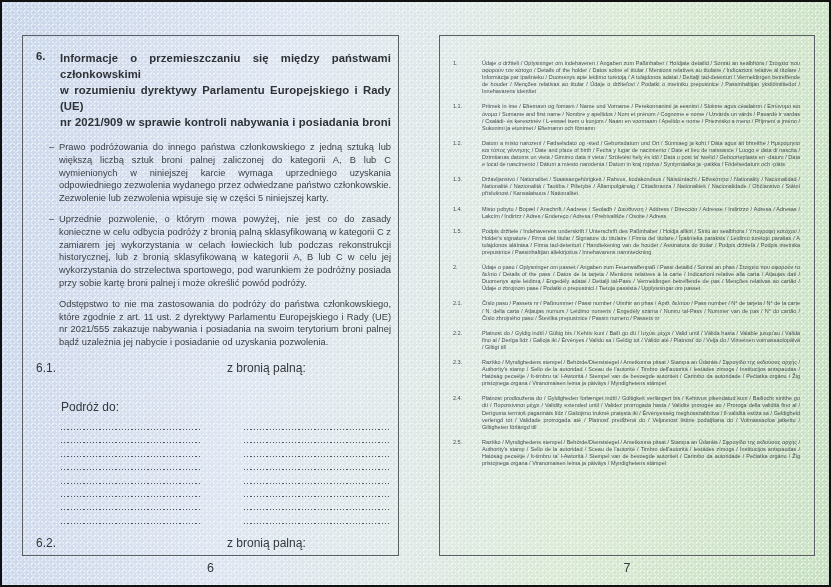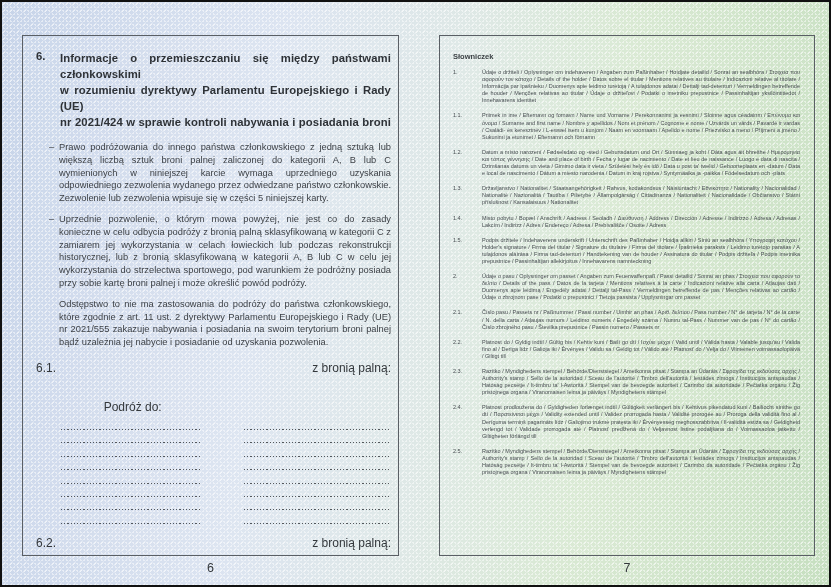--- a/index.html
+++ b/index.html
@@ -26,21 +26,21 @@
   .hdr-row { display:flex; padding:14px 7px 0 13px; }
   .hdr-num { width:24px; font-size:11.3px; font-weight:700; color:#2e3237; }
   .hdr-text {
     flex:1; font-size:11.3px; font-weight:700; line-height:16px; color:#2e3237;
     white-space:pre-line; text-align:justify; text-align-last:justify; letter-spacing:.1px;
   }
   .paras { padding:8px 7px 0 36px; }
   .para { position:relative; font-size:9.3px; line-height:12.8px; text-align:justify; color:#3b3f44; margin-top:8px; }
   .para:first-child { margin-top:3px; }
   .para .dash { position:absolute; left:-10px; top:0; }
-  .sub-hdr { display:flex; padding:0 7px 0 13px; margin-top:12px; font-size:12px; color:#34383c;justify-content:space-between; }
+  .sub-hdr { display:flex; padding:0 7px 0 13px; margin-top:12px; font-size:12px; color:#34383c; }
   .sub-num { width:25px; }
   .sub-label-left { width:166px;margin-top:39px; }
   .cols { display:flex; padding:0 7px 0 38px; margin-top:3px; }
   .dotcol.c1 { width:142px; }
   .colgap { width:42px; }
   .dotcol.c2 { width:148px; }
   .dotline {
     height:13.4px;
     background:repeating-linear-gradient(90deg, rgba(58,62,66,.85) 0 1.2px, rgba(58,62,66,0) 1.2px 3.2px) bottom left / 100% 1.3px no-repeat;
   }
@@ -59,21 +59,21 @@
 
 <div class="spread">
 
   <div class="page page-left">
     <div class="frame">
 
       <div class="hdr-row">
         <span class="hdr-num">6.</span>
         <div class="hdr-text">Informacje o przemieszczaniu się między państwami członkowskimi
 w rozumieniu dyrektywy Parlamentu Europejskiego i Rady (UE)
-nr 2021/424 w sprawie kontroli nabywania i posiadania broni</div>
+nr 2021/909 w sprawie kontroli nabywania i posiadania broni</div>
       </div>
 
       <div class="paras">
   <div class="para">
     <span class="dash">–</span>
     <span class="para-text">Prawo podróżowania do innego państwa członkowskiego z jedną sztuką lub większą liczbą sztuk broni palnej zaliczonej do kategorii A, B lub C wymienionych w niniejszej karcie wymaga uprzedniego uzyskania odpowiedniego zezwolenia wydanego przez odwiedzane państwo członkowskie. Zezwolenie lub zezwolenia wpisuje się w części 5 niniejszej karty.</span>
   </div>
 
   <div class="para">
     <span class="dash">–</span>
@@ -137,21 +137,20 @@
 
       </div>
 
     </div>
     <div class="pagenum">6</div>
   </div>
 
   <div class="page page-right">
     <div class="frame">
       <div class="gloss-pad">
-        <div class="gloss-title">Słowniczek</div>
         <div id="gloss-list">
   <div class="entry">
     <span class="entry-num">1.</span>
     <span class="entry-text">Údaje o držiteli / Oplysninger om indehaveren / Angaben zum Paßinhaber / Hoidjate detailid / Sonraí an sealbhóra / Στοιχεία που αφορούν τον κάτοχο / Details of the holder / Datos sobre el titular / Mentions relatives au titulaire / Indicazioni relative al titolare / Informācija par īpašnieku / Duomenys apie leidimo turėtoją / A tulajdonos adatai / Dettalji tad-detenturi / Vermeldingen betreffende de houder / Menções relativas ao titular / Údaje o držiteľovi / Podatki o imetniku prepustnice / Passinhaltijan yksilöintitiedot / Innehavarens identitet</span>
   </div>
 
   <div class="entry">
     <span class="entry-num">1.1.</span>
     <span class="entry-text">Priimek in ime / Efternavn og fornavn / Name und Vorname / Perekonnanimi ja eesnimi / Sloinne agus céadainm / Επώνυμο και όνομα / Surname and first name / Nombre y apellidos / Nom et prénom / Cognome e nome / Uzvārds un vārds / Pavardė ir vardas / Családi- és keresztnév / L-ewwel isem u kunjom / Naam en voornaam / Apelido e nome / Priezvisko a meno / Příjmení a jméno / Sukunimi ja etunimet / Efternamn och förnamn</span>
   </div>

